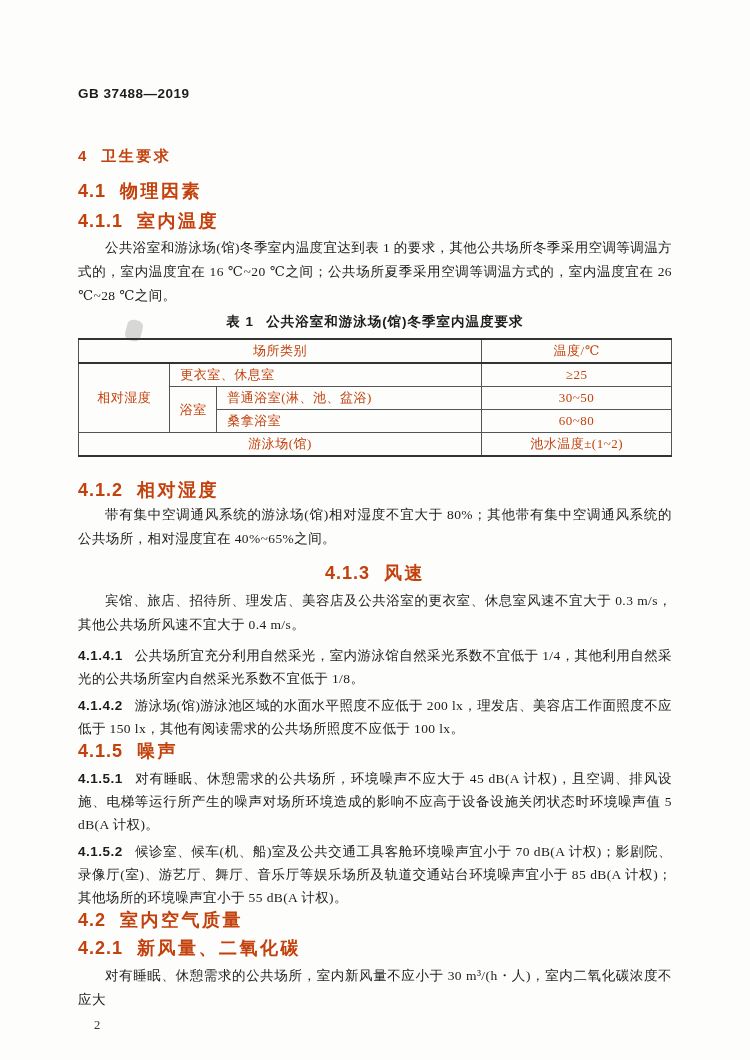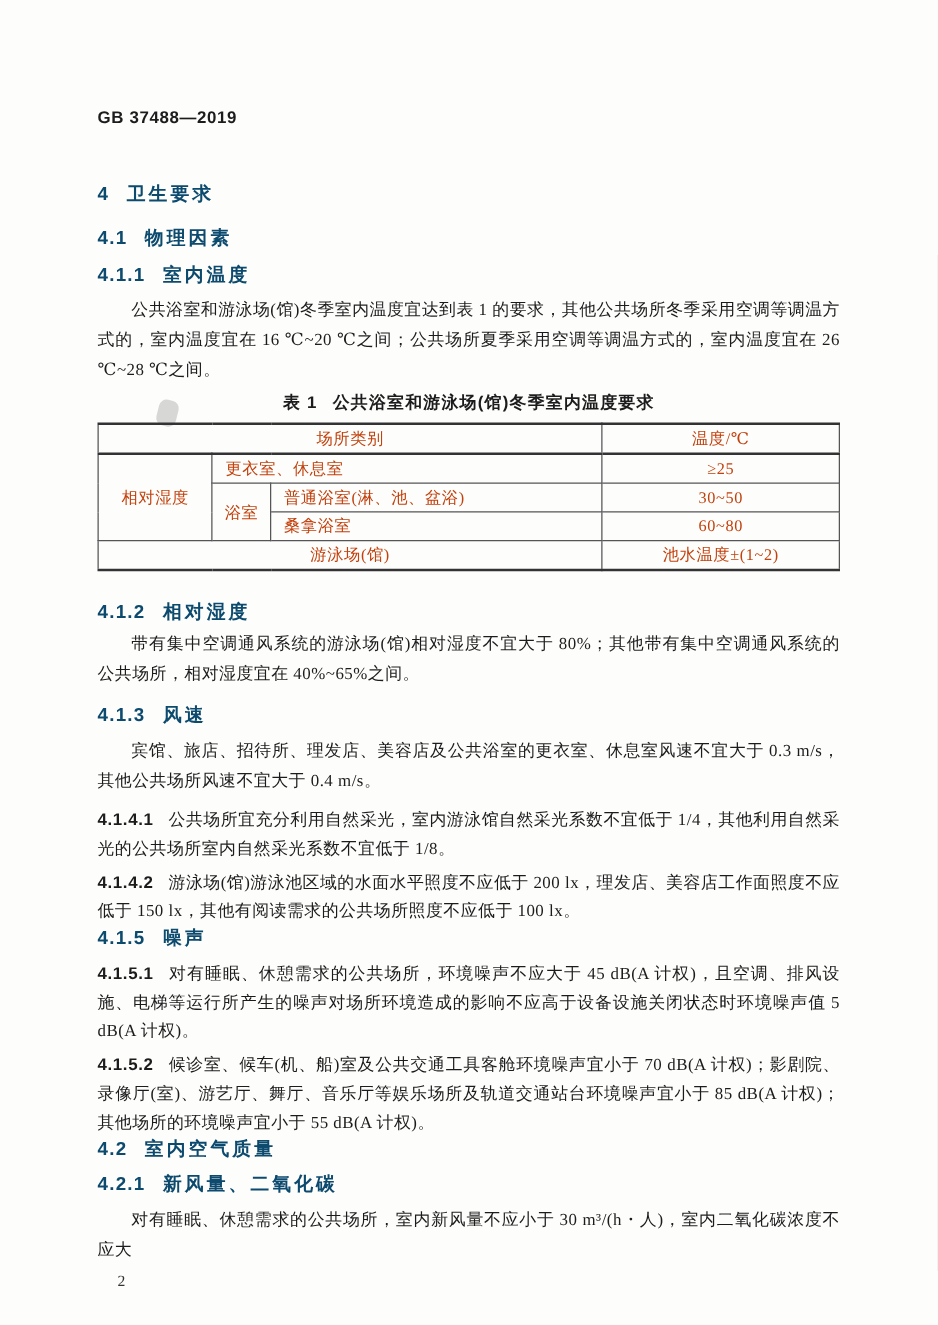--- a/index.html
+++ b/index.html
@@ -21,26 +21,26 @@
   .gb-header {
     margin-top: 86px;
     font-family: "Liberation Sans", "DejaVu Sans", sans-serif;
     font-weight: bold;
     font-size: 13.5px;
     letter-spacing: 0.5px;
   }
   .heading {
     font-family: "Liberation Sans", "DejaVu Sans", sans-serif;
     font-weight: bold;
-    color: #0c4a6e;
+    color: #c2410c;
   }
   .heading .h-num { margin-right: 14px; letter-spacing: 1px; }
   .heading .h-title { letter-spacing: 2.5px; }
   .h-l1 { font-size: 15px; margin-top: 45px; line-height: 20px; }
-  .h-l2 { font-size: 15px; line-height: 18px; }
+  .h-l2 { font-size: 18px; line-height: 18px; }
   .para {
     font-size: 13.5px;
     line-height: 24px;
     text-align: justify;
     letter-spacing: 0.4px;
   }
   .para.indent { text-indent: 2em; }
   .para.tight { line-height: 23px; }
   .pnum {
     font-family: "Liberation Sans", "DejaVu Sans", sans-serif;
@@ -95,21 +95,21 @@
     margin-left: 16px;
     font-size: 12.5px;
     color: #333;
   }
   .mt-16 { margin-top: 16px; }
   .mt-12 { margin-top: 12px; }
   .mt-8  { margin-top: 4px; }
   .mt-7  { margin-top: 7px; }
   .mt-6  { margin-top: 6px; }
   .mt-24 { margin-top: 24px; }
-  .mt-13 { margin-top: 13px; }
+  .mt-13 { margin-top: 13px; text-align: center; }
   .mt-2  { margin-top: 2px; }
   .mt-10 { margin-top: 10px; }
   .mt-0  { margin-top: 4px; }
   .lh-20 { line-height: 24px; }
 </style>
 </head>
 <body>
 
 <div class="page">
   <div class="smudge"></div>

